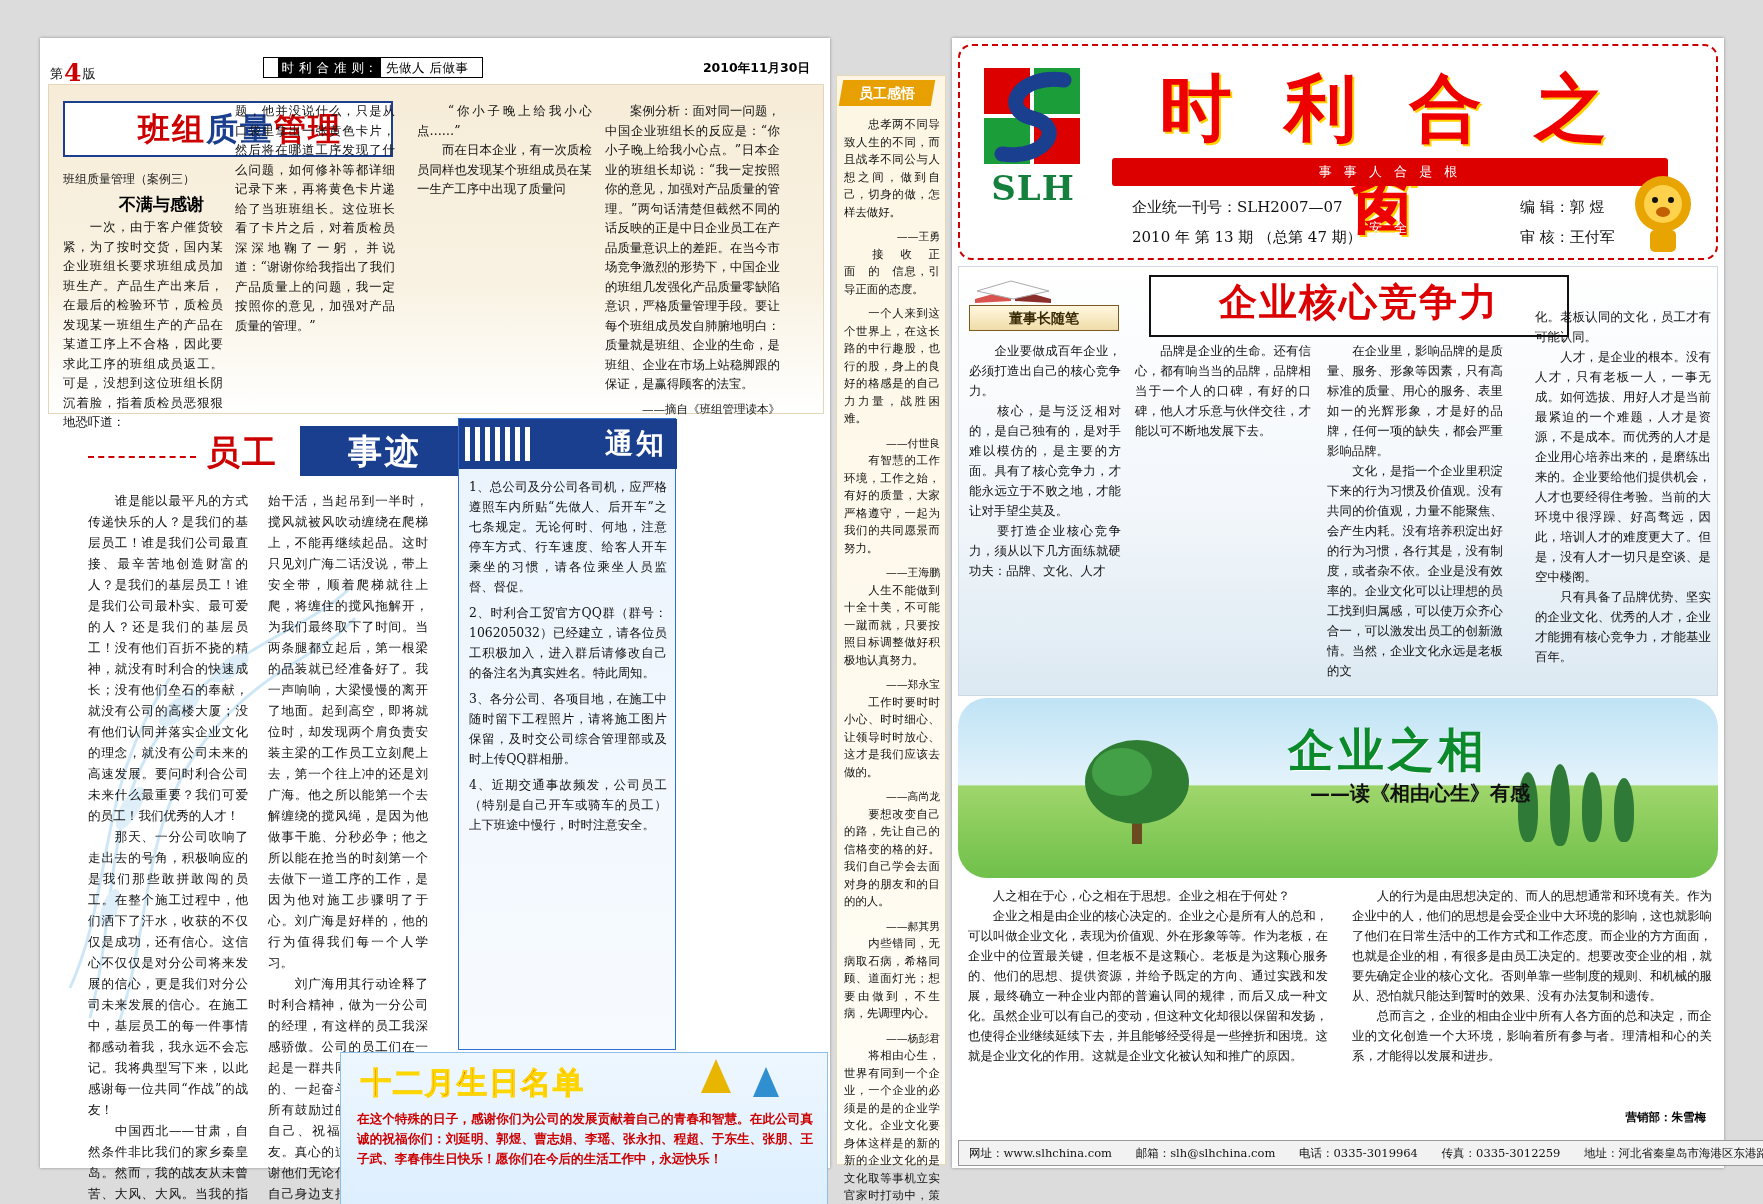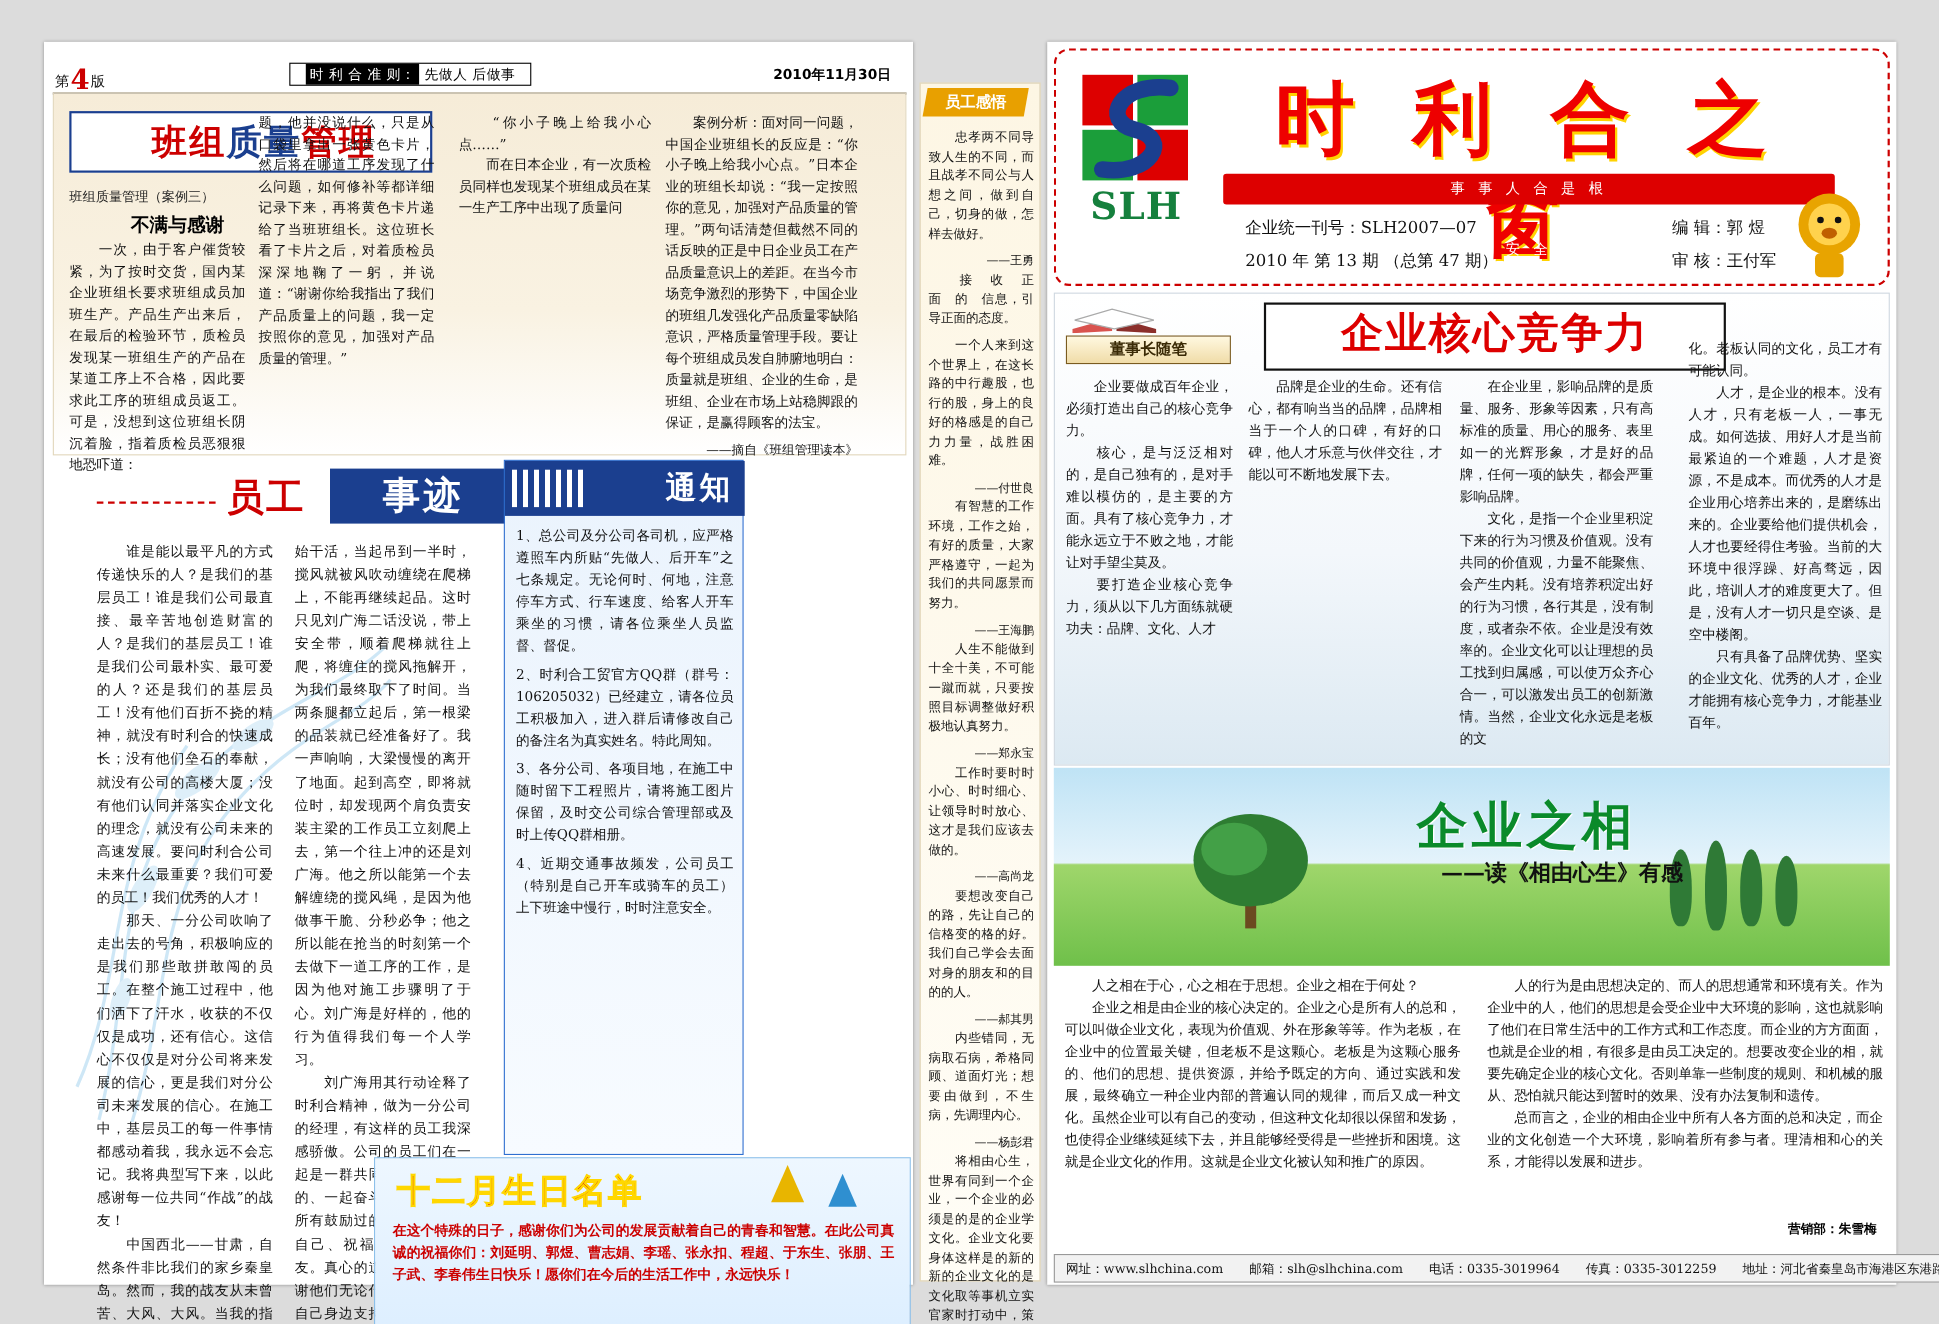--- a/index.html
+++ b/index.html
@@ -193,20 +193,21 @@
   }
   .cc-col.a { left:10px; top:74px; width:152px; }
   .cc-col.b { left:176px; top:74px; width:176px; }
   .cc-col.c { left:368px; top:74px; width:176px; }
   .cc-col.d { left:576px; top:40px; width:176px; }
 
   .scene {
     position:absolute; left:6px; top:660px; width:760px; height:180px;
     background:linear-gradient(180deg,#bfe3f5 0%, #e4f3fb 48%, #9fd66b 49%, #6fc04a 100%);
     overflow:hidden;
+    border-radius:29px;
   }
   .xr-title {
     position:absolute; left:330px; top:22px; font-size:46px; font-weight:bold;
     color:#0a8a2a; font-family:"DejaVu Serif",serif; letter-spacing:4px;
     text-shadow:1px 1px 0 #fff;
   }
   .xr-sub { position:absolute; left:352px; top:82px; font-size:20px; font-weight:bold; color:#111; font-family:"DejaVu Serif",serif;}
   .tree { position:absolute; left:120px; top:26px; width:120px; height:130px; }
   .cyp { position:absolute; width:20px; height:70px; border-radius:50% 50% 40% 40%; background:#2f7a36; }
 

